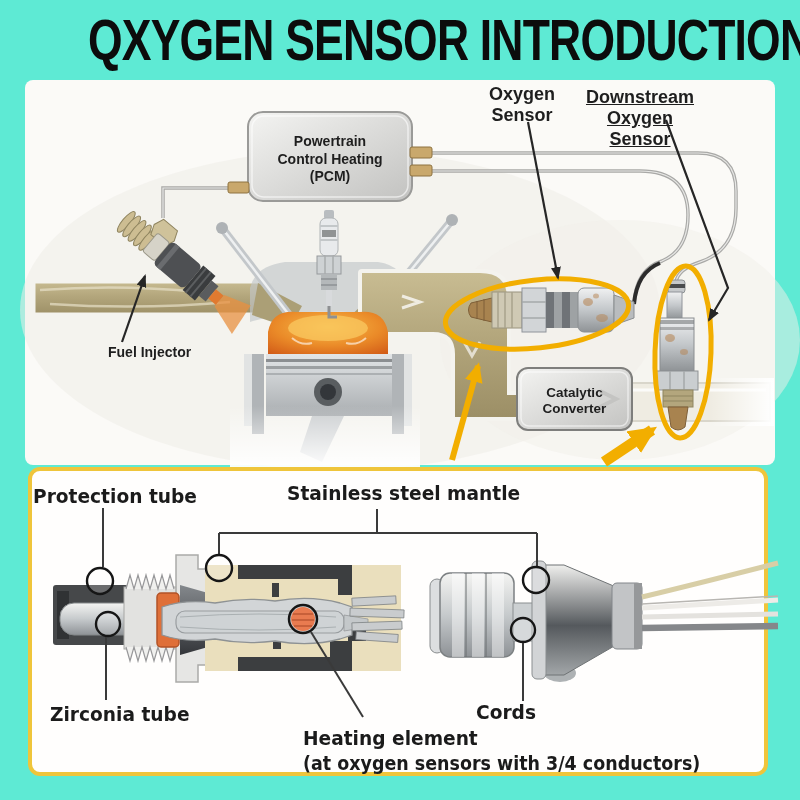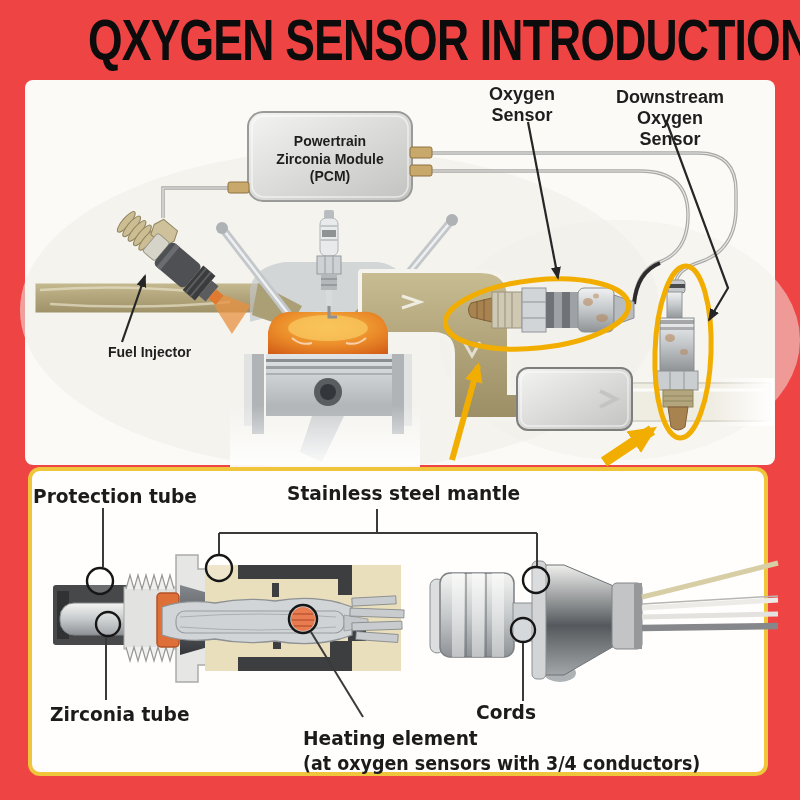--- a/index.html
+++ b/index.html
@@ -1,16 +1,16 @@
 <!DOCTYPE html>
 <html><head>
 <meta charset="utf-8">
 <style>
   html,body{margin:0;padding:0;background:#ffffff;}
-  .stage{position:relative;width:800px;height:800px;background:#ef4444;overflow:hidden;
+  .stage{position:relative;width:800px;height:800px;background:#5eead4;overflow:hidden;
          font-family:"Liberation Sans",sans-serif;}
   .title{position:absolute;top:6px;left:0;width:800px;text-align:center;
          font-weight:900;font-size:57px;letter-spacing:-1px;color:#0c0c0c;
          transform:scaleX(0.78) scaleY(1.02);transform-origin:center top;white-space:nowrap;}
   svg{position:absolute;left:0;overflow:visible;}
   #top-art{top:70px;z-index:1;}
   #bottom-box{position:absolute;left:28px;top:467px;width:740px;height:309px;
               border:4px solid #EFC53B;border-radius:12px;background:#fffefd;
               box-sizing:border-box;z-index:1;}
   #bottom-art{top:467px;z-index:2;}
@@ -244,26 +244,28 @@
 
     <g fill="none" stroke="#262626" stroke-width="2.2">
       <path d="M528,52 L558,208" marker-end="url(#ah-black)"></path>
       <path d="M666,50 L728,218 L709,250" marker-end="url(#ah-black)"></path>
       <path d="M122,272 L145,206" marker-end="url(#ah-black)"></path>
     </g>
   </svg>
 
   <div class="lbl" style="left:462px;top:84px;width:120px;">Oxygen
 Sensor</div>
-  <div class="lbl" style="left:585px;top:87px;width:170px;">Downstream Oxygen
+  <div class="lbl" style="left:555px;top:87px;width:170px;text-decoration:underline;">Downstream Oxygen
 Sensor</div>
   <div class="lbl lbl-pcm" style="left:256px;top:133px;width:148px;">Powertrain
-Zirconia Module
+Control Heating
 (PCM)</div>
   <div class="lbl lbl-fuel" style="left:60px;top:344px;width:120px;">Fuel Injector</div>
+  <div class="lbl lbl-cat" style="left:517px;top:385px;width:115px;">Catalytic
+Converter</div>
 
   <div id="bottom-box"></div>
 
   <svg id="bottom-art" width="800" height="333" viewBox="0 0 800 333">
     <defs>
       <linearGradient id="silverV2" x1="0" y1="0" x2="0" y2="1">
         <stop offset="0" stop-color="#f4f4f2"></stop>
           <stop offset="0.5" stop-color="#c6cacc"></stop>
         <stop offset="1" stop-color="#8e9296"></stop>
       </linearGradient>

